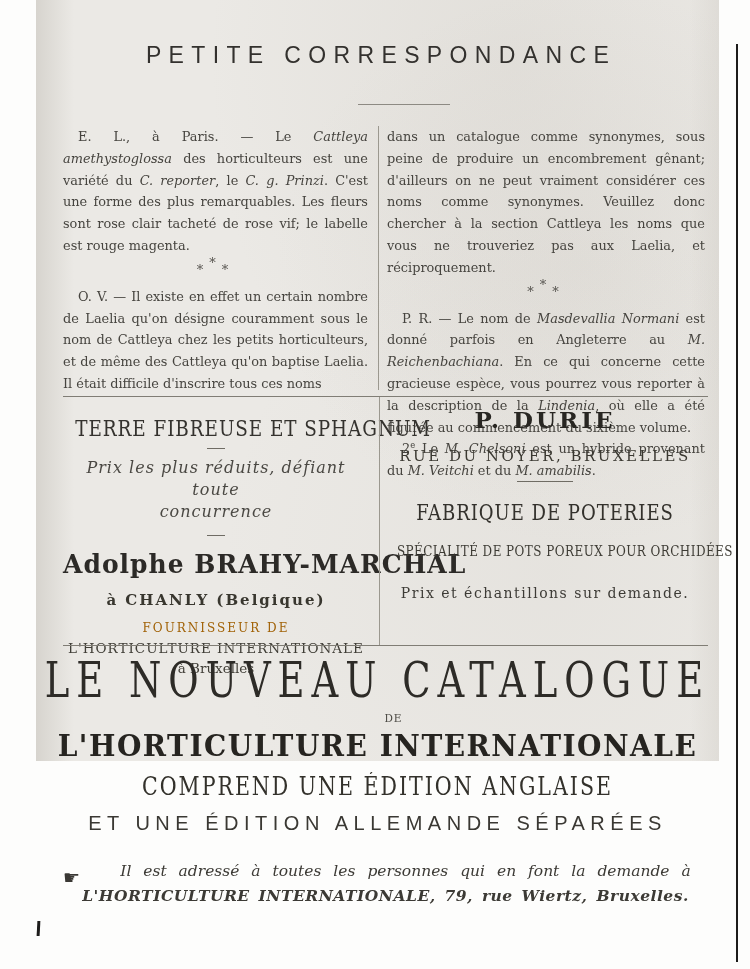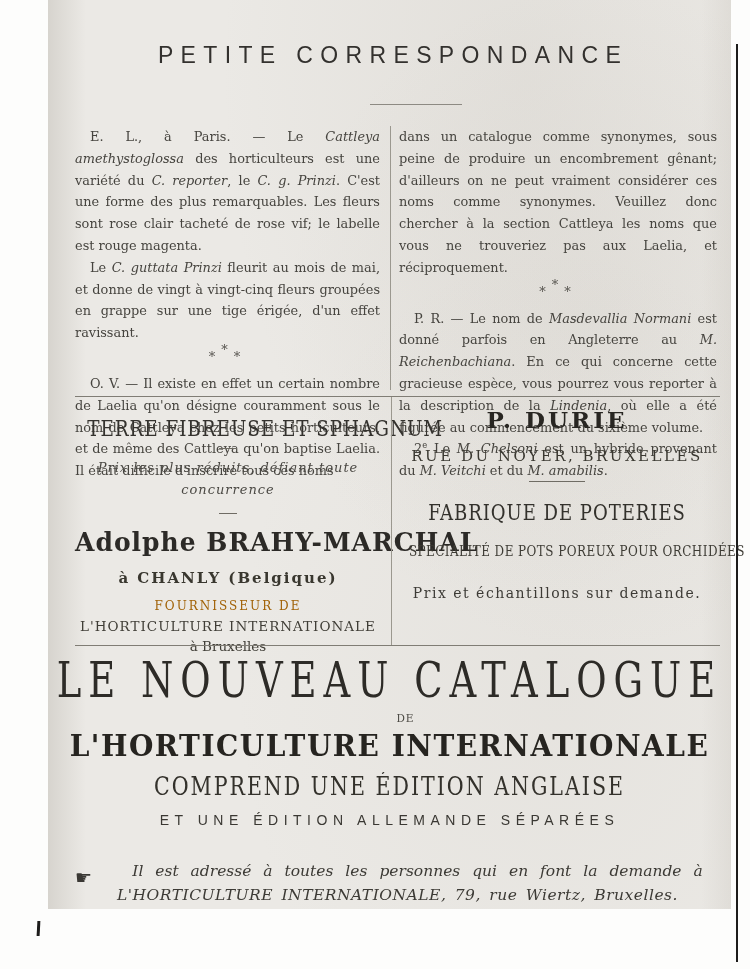--- a/index.html
+++ b/index.html
@@ -1,19 +1,19 @@
 <!DOCTYPE html>
 <html><head>
 <meta charset="utf-8">
 <style>
   html,body{margin:0;padding:0;background:#ffffff;}
   .screen{position:relative;width:750px;height:969px;background:#fdfdfc;overflow:hidden;
           font-family:"DejaVu Serif", serif;color:#44423f;}
   
-  .paper{position:absolute;left:48px;top:0;width:683px;height:909px;background:#ebe9e5;}
+  .paper{position:absolute;left:36px;top:0;width:683px;height:761px;background:#ebe9e5;}
   .paper::before{content:"";position:absolute;inset:0;
       background:
         linear-gradient(90deg, rgba(190,186,178,.45) 0, rgba(235,233,229,0) 38px),
         linear-gradient(270deg, rgba(205,201,194,.35) 0, rgba(235,233,229,0) 30px),
         radial-gradient(ellipse at 70% 8%, rgba(180,174,164,.16), rgba(0,0,0,0) 45%),
         radial-gradient(ellipse at 80% 35%, rgba(180,174,164,.13), rgba(0,0,0,0) 40%),
         radial-gradient(ellipse at 75% 75%, rgba(180,174,164,.10), rgba(0,0,0,0) 45%);
       pointer-events:none;}
   
   .edge-line{position:absolute;background:#1d1c1b;}
@@ -36,21 +36,21 @@
   .asterism .st-t{position:relative;top:-7px;}
   .v-rule{position:absolute;width:1px;background:#9b988f;}
   .h-rule{position:absolute;height:1px;background:#807d75;}
   
   .ad{position:absolute;text-align:center;color:#3b3936;}
   .ad-left{left:57px;top:398px;width:306px;}
   .ad-right{left:378px;top:398px;width:322px;}
   .ad-title-1{font-size:20px;letter-spacing:1px;transform:scale(0.92,1.15);transform-origin:center top;
       margin-top:16px;color:#34322e;white-space:nowrap;}
   .tiny-dash{width:18px;height:1px;background:#6f6c64;margin:10px auto 8px auto;}
-  .ad-tagline{font-style:italic;font-size:13px;line-height:22px;letter-spacing:1px;color:#4a4843;}
+  .ad-tagline{font-style:italic;font-size:16px;line-height:22px;letter-spacing:1px;color:#4a4843;}
   .advertiser-name{font-size:25px;font-weight:bold;letter-spacing:1px;color:#2c2a27;
       transform:scaleY(1.05);margin-top:14px;white-space:nowrap;}
   .ad-location{font-size:15px;font-weight:bold;letter-spacing:2px;margin-top:12px;color:#39372f;}
   .ad-small-caps{font-size:12px;letter-spacing:2px;margin-top:12px;color:#a16207;}
   .ad-mid{font-size:13.5px;letter-spacing:1px;margin-top:5px;color:#403e37;}
   .ad-city{font-size:13.5px;margin-top:4px;color:#403e37;}
   .durie-name{font-size:23px;font-weight:bold;letter-spacing:3px;margin-top:8px;color:#282622;}
   .durie-street{font-size:15px;letter-spacing:2.5px;margin-top:14px;color:#3a3831;}
   .short-rule{width:56px;height:1px;background:#6f6c64;margin:16px auto;}
   .fabrique{font-size:19px;letter-spacing:1px;transform:scale(0.95,1.2);transform-origin:center top;
@@ -61,42 +61,41 @@
   .prix-line{font-size:14px;letter-spacing:1.5px;margin-top:28px;color:#3d3b36;}
   
   .cat-line{position:absolute;left:30px;width:683px;text-align:center;color:#2d2b27;}
   .cat-1{top:652px;font-size:37px;letter-spacing:7px;font-weight:400;
          transform:scaleY(1.32);transform-origin:center top;white-space:nowrap;}
   .cat-2{top:712px;font-size:10.5px;letter-spacing:1px;color:#4a4842;margin-left:16px;}
   .cat-3{top:728px;font-size:28px;font-weight:bold;letter-spacing:1.5px;transform:scaleY(1.08);
          transform-origin:center top;white-space:nowrap;color:#262420;}
   .cat-4{top:772px;font-size:21px;letter-spacing:2px;transform:scale(0.98,1.22);
          transform-origin:center top;white-space:nowrap;color:#33312b;}
-  .cat-5{top:812px;font-family:"Liberation Sans", sans-serif;font-size:14px;letter-spacing:5.5px;
+  .cat-5{top:812px;font-family:"Liberation Sans", sans-serif;font-size:20px;letter-spacing:5.5px;
          white-space:nowrap;color:#3a3833;}
   
   .footer-note{position:absolute;left:57px;top:862px;width:645px;}
   .manicule{position:absolute;left:0;top:4px;font-family:"DejaVu Sans", sans-serif;
             font-size:19px;color:#3a3834;}
   .footer-line{font-style:italic;font-size:15.5px;text-align:center;color:#3c3a35;}
   .footer-line-1{word-spacing:7px;margin-left:40px;}
-  .footer-line-2{margin-top:6px;word-spacing:3px;letter-spacing:0.5px;}
+  .footer-line-2{margin-top:6px;word-spacing:3px;letter-spacing:0.5px;font-weight:bold;}
 </style>
 </head>
 <body>
 
 <div class="screen">
   <div class="paper">
 
     <div class="page-title" style="left:-30px;">PETITE CORRESPONDANCE</div>
     <div class="title-rule" style="left:322px;"></div>
 
     <div class="col col-left" style="left:27px;">
       <p class="para indent"><span>E. L., à Paris. — Le </span><span class="it">Cattleya amethystoglossa</span><span> des horticulteurs est une variété du </span><span class="it">C. reporter</span><span>, le </span><span class="it">C. g. Prinzi</span><span>. C'est une forme des plus remarquables. Les fleurs sont rose clair tacheté de rose vif; le labelle est rouge magenta.</span></p>
-      <p class="para indent"><span>Le </span><span class="it">C. guttata Prinzi</span><span> fleurit au mois de mai, et donne de vingt à vingt-cinq fleurs groupées en grappe sur une tige érigée, d'un effet ravissant.</span></p>
       <div class="asterism"><span class="st-l">*</span><span class="st-t">*</span><span class="st-r">*</span></div>
       <p class="para indent"><span>O. V. — Il existe en effet un certain nombre de Laelia qu'on désigne couramment sous le nom de Cattleya chez les petits horticulteurs, et de même des Cattleya qu'on baptise Laelia. Il était difficile d'inscrire tous ces noms</span></p>
     </div>
 
     <div class="v-rule" style="left:342px;top:126px;height:264px;"></div>
 
     <div class="col col-right" style="left:351px;">
       <p class="para"><span>dans un catalogue comme synonymes, sous peine de produire un encombrement gênant; d'ailleurs on ne peut vraiment considérer ces noms comme synonymes. Veuillez donc chercher à la section Cattleya les noms que vous ne trouveriez pas aux Laelia, et réciproquement.</span></p>
       <div class="asterism"><span class="st-l">*</span><span class="st-t">*</span><span class="st-r">*</span></div>
       <p class="para indent"><span>P. R. — Le nom de </span><span class="it">Masdevallia Normani</span><span> est donné parfois en Angleterre au </span><span class="it">M. Reichenbachiana</span><span>. En ce qui concerne cette gracieuse espèce, vous pourrez vous reporter à la description de la </span><span class="it">Lindenia</span><span>, où elle a été figurée au commencement du sixième volume.</span></p>

